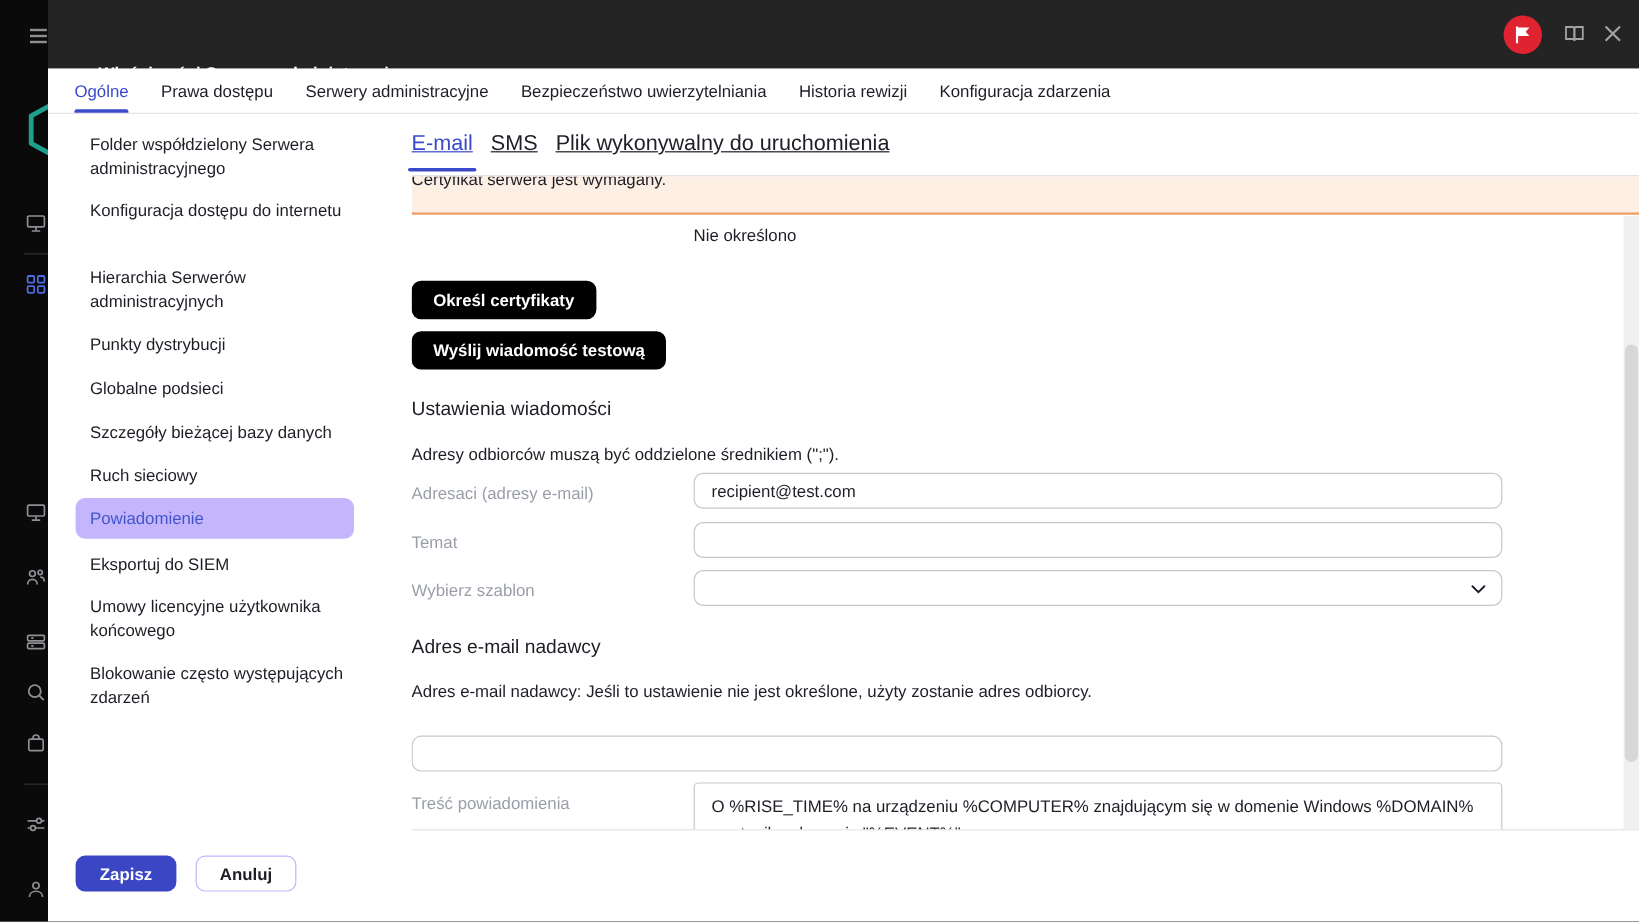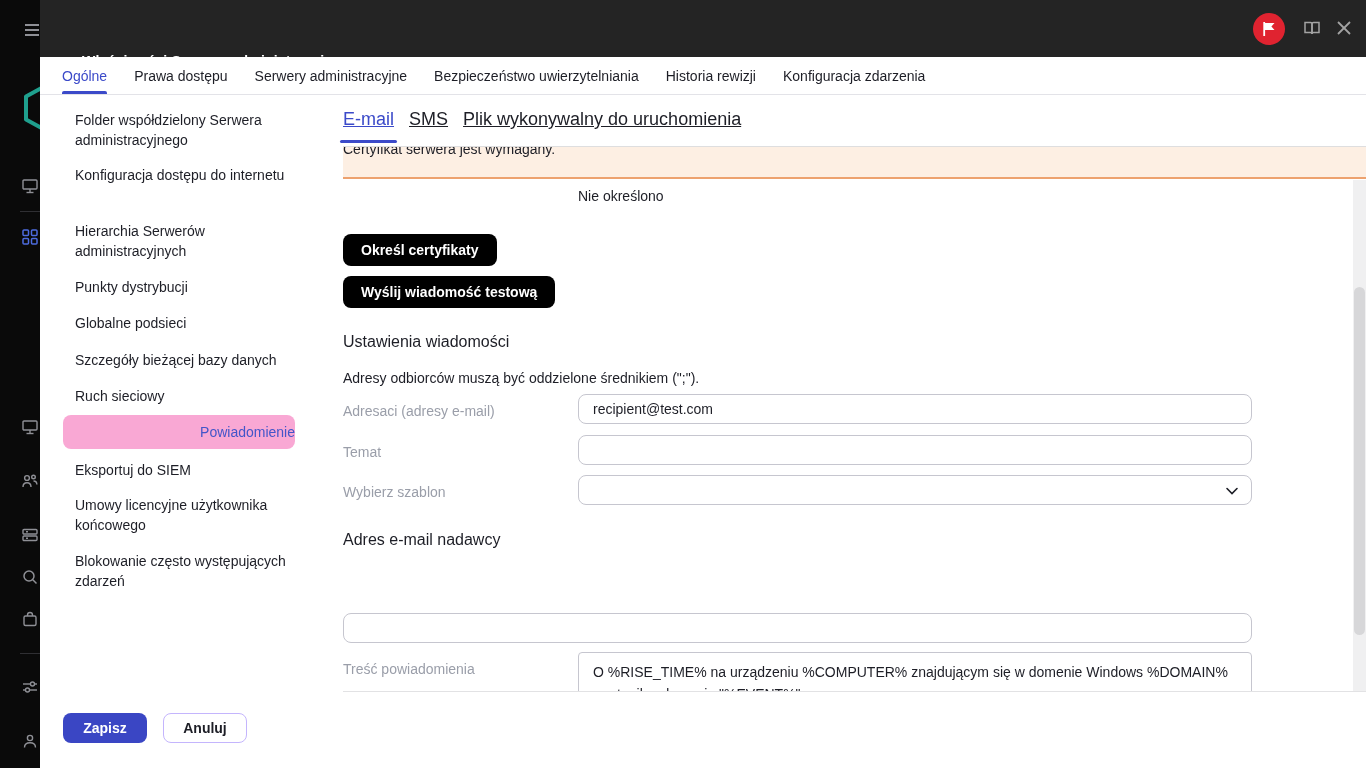--- a/index.html
+++ b/index.html
@@ -27,21 +27,21 @@
 
   
   .tabs { position:absolute; left:0; top:0; width:1326px; height:38px; border-bottom:1px solid #e3e3e8; display:flex; align-items:stretch; padding-left:22px; }
   .tab { position:relative; display:flex; align-items:center; margin-right:27px; font-size:14px; color:#1d1e26; cursor:pointer; white-space:nowrap; }
   .tab.active { color:#3b4ac9; }
   .tab.active::after { content:""; position:absolute; left:0; right:0; bottom:0; height:3px; background:#3b4ac9; border-radius:2px 2px 0 0; }
 
   
   .side { position:absolute; left:0; top:38px; width:292px; }
   .sitem { position:absolute; left:35px; width:232px; font-size:14px; line-height:20px; color:#1d1e26; cursor:pointer; }
-  .sitem.selected { left:23px; width:232px; background:#f9a8d4; color:#4356c9; border-radius:8px; padding:7px 0 7px 12px;text-align:right; }
+  .sitem.selected { left:23px; width:232px; background:#c4b5fd; color:#4356c9; border-radius:8px; padding:7px 0 7px 12px; }
 
   
   .btn { font-family:inherit; font-size:14px; font-weight:600; border-radius:8px; height:30px; cursor:pointer; }
   .btn-save { position:absolute; left:23px; top:656px; width:84px; background:#3a46c4; color:#fff; border:none; }
   .btn-cancel { position:absolute; left:123px; top:656px; width:84px; background:#fff; color:#1d1e26; border:1px solid #c4b5fd; }
 
   
   .subtabs { position:absolute; left:303px; top:52px; display:flex; gap:15px; }
   .subtab { position:relative; font-size:18px; color:#1d1e26; padding-bottom:13px; cursor:pointer; white-space:nowrap;text-decoration:underline; }
   .subtab.active { color:#3b4ac9; }
@@ -228,20 +228,21 @@
     <input class="input" style="left: 235px; top: 288px; width: 674px;" value="">
 
     <div class="flabel" style="left:0; top:335px;">Wybierz szablon</div>
     <div class="fake-select" style="left:235px; top:328px; width:674px;">
       <svg viewBox="0 0 14 14" fill="none" stroke="currentColor" stroke-width="1.6" stroke-linecap="round">
           <polyline points="2,4.5 7,9.5 12,4.5"></polyline>
         </svg>
     </div>
 
     <div class="hsec" style="left:0; top:384px;">Adres e-mail nadawcy</div>
+    <div class="note" style="left:0; top:418px;">Adres e-mail nadawcy: Jeśli to ustawienie nie jest określone, użyty zostanie adres odbiorcy.</div>
     <input class="input" style="left: 0px; top: 466px; width: 909px;" value="">
 
     <div class="flabel" style="left:0; top:512px;">Treść powiadomienia</div>
     <textarea class="tarea" style="left: 235px; top: 505px; width: 674px; height: 64px;">O %RISE_TIME% na urządzeniu %COMPUTER% znajdującym się w domenie Windows %DOMAIN% wystąpiło zdarzenie "%EVENT%"</textarea>
 
     <div class="sb-track">
       <div class="sb-thumb"></div>
     </div>
   </div>
 

